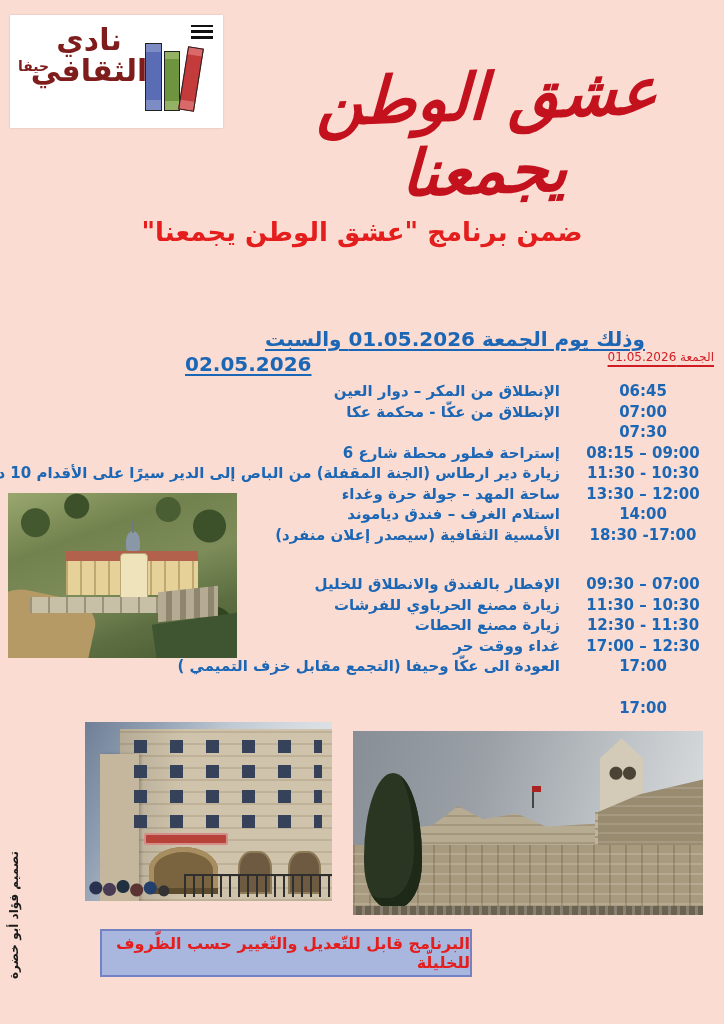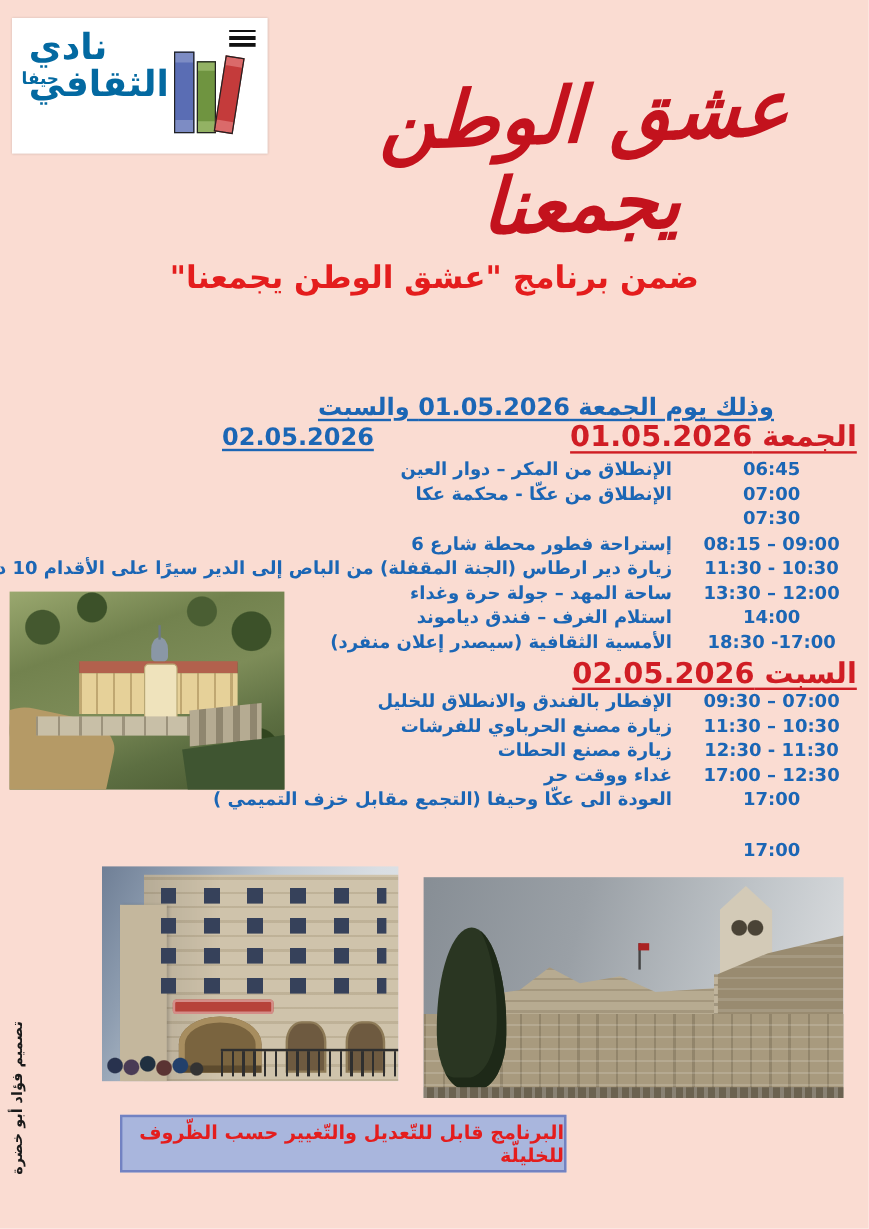--- a/index.html
+++ b/index.html
@@ -1,21 +1,21 @@
 <!DOCTYPE html>
 <html lang="ar" style="--background: #fadcd2; --title_red: #c3121d; --accent_red: #e41d1d; --heading_red: #d01d24; --text_blue: #1b66b5; --note_background: #a9b6dd; --note_border: #7282c2; --credit_black: #1a1a1a; --logo_blue: #5a6db4; --logo_green: #6f9440; --logo_red: #c43b3b;"><head>
 <meta charset="utf-8">
 <style>
   html,body{margin:0;padding:0;}
   body{font-family:"DejaVu Sans","Liberation Sans",sans-serif;}
   .page{position:relative;width:724px;height:1024px;overflow:hidden;background:var(--background,#fadcd2);}
 
   
   .logo{position:absolute;left:10px;top:15px;width:213px;height:113px;background:#fff;box-shadow:0 0 2px rgba(0,0,0,.15);display:flex;align-items:center;}
-  .logo-text{position:absolute;left:14px;top:10px;width:130px;color:#0369a1;font-weight:bold;line-height:1.02;}
+  .logo-text{position:absolute;left:14px;top:10px;width:130px;text-align:center;color:#7f1d1d;font-weight:bold;line-height:1.02;}
   .lt1{display:block;font-size:30px;}
   .lt2{display:block;font-size:30px;}
   .lt3{position:absolute;left:-6px;top:34px;font-size:14px;}
   .books{position:absolute;right:14px;top:14px;width:64px;height:86px;}
   .menu-lines{position:absolute;right:-4px;top:-4px;width:22px;height:14px;
     background:repeating-linear-gradient(0deg,#111 0 3px,transparent 3px 6px);}
   .books i{position:absolute;bottom:4px;display:block;border:1px solid #222;}
   .b1{left:0;width:15px;height:66px;background:var(--logo_blue,#5a6db4);box-shadow:inset 0 8px 0 #7d8cc4,inset 0 -10px 0 #7d8cc4;}
   .b2{left:19px;width:14px;height:58px;background:var(--logo_green,#6f9440);box-shadow:inset 0 7px 0 #93b264,inset 0 -9px 0 #93b264;}
   .b3{left:38px;width:14px;height:62px;background:var(--logo_red,#c43b3b);box-shadow:inset 0 7px 0 #da6a6a,inset 0 -9px 0 #da6a6a;transform:rotate(9deg);}
@@ -30,21 +30,21 @@
     color:var(--accent_red,#e41d1d);font-size:26px;font-weight:bold;line-height:38px;}
 
   
   .dateline{position:absolute;left:185px;top:327px;width:460px;direction:rtl;
     color:var(--text_blue,#1b66b5);font-size:20px;font-weight:bold;line-height:25px;}
   .dateline .dl1{text-align:right;}
   .dateline .dl2{text-align:left;}
   .dateline span{text-decoration:underline;text-decoration-thickness:2px;text-underline-offset:3px;}
 
   
-  .day-heading{position:absolute;right:10px;direction:rtl;color:var(--heading_red,#d01d24);font-size:24px;font-weight:bold;}
+  .day-heading{position:absolute;right:10px;direction:rtl;color:var(--heading_red,#d01d24);font-size:12px;font-weight:normal;}
   .day-heading span{text-decoration:underline;text-decoration-thickness:2px;text-underline-offset:4px;}
   .fri-h{top:350px;}
   .sat-h{top:547px;}
 
   
   .sched{position:absolute;left:20px;right:12px;direction:rtl;color:var(--text_blue,#1b66b5);
     font-size:15px;font-weight:bold;}
   .fri-rows{top:381px;}
   .sat-rows{top:574px;}
   .final-row{top:698px;}
@@ -198,23 +198,20 @@
       <div class="srow">
         <span class="time">14:00</span>
         <span class="desc">استلام الغرف – فندق دياموند</span>
       </div>
       <div class="srow">
         <span class="time">18:30 -17:00</span>
         <span class="desc">الأمسية الثقافية (سيصدر إعلان منفرد)</span>
       </div>
     </div>
 
-  <div class="day-heading sat-h">
-    <span>السبت 02.05.2026</span>
-  </div>
   <div class="sched sat-rows">
       <div class="srow">
         <span class="time">09:30 – 07:00</span>
         <span class="desc">الإفطار بالفندق والانطلاق للخليل</span>
       </div>
       <div class="srow">
         <span class="time">11:30 – 10:30</span>
         <span class="desc">زيارة مصنع الحرباوي للفرشات</span>
       </div>
       <div class="srow">

